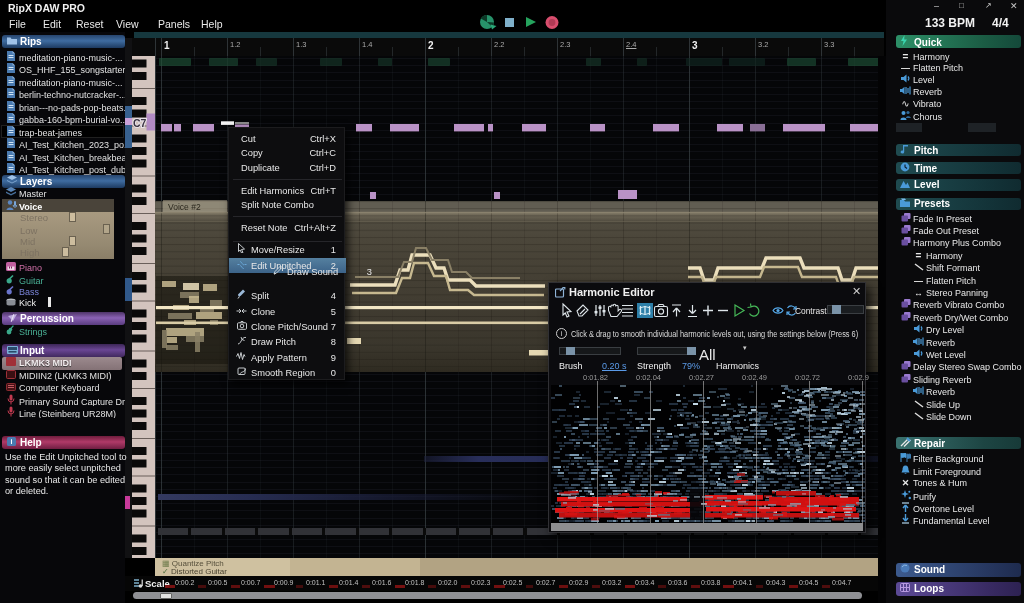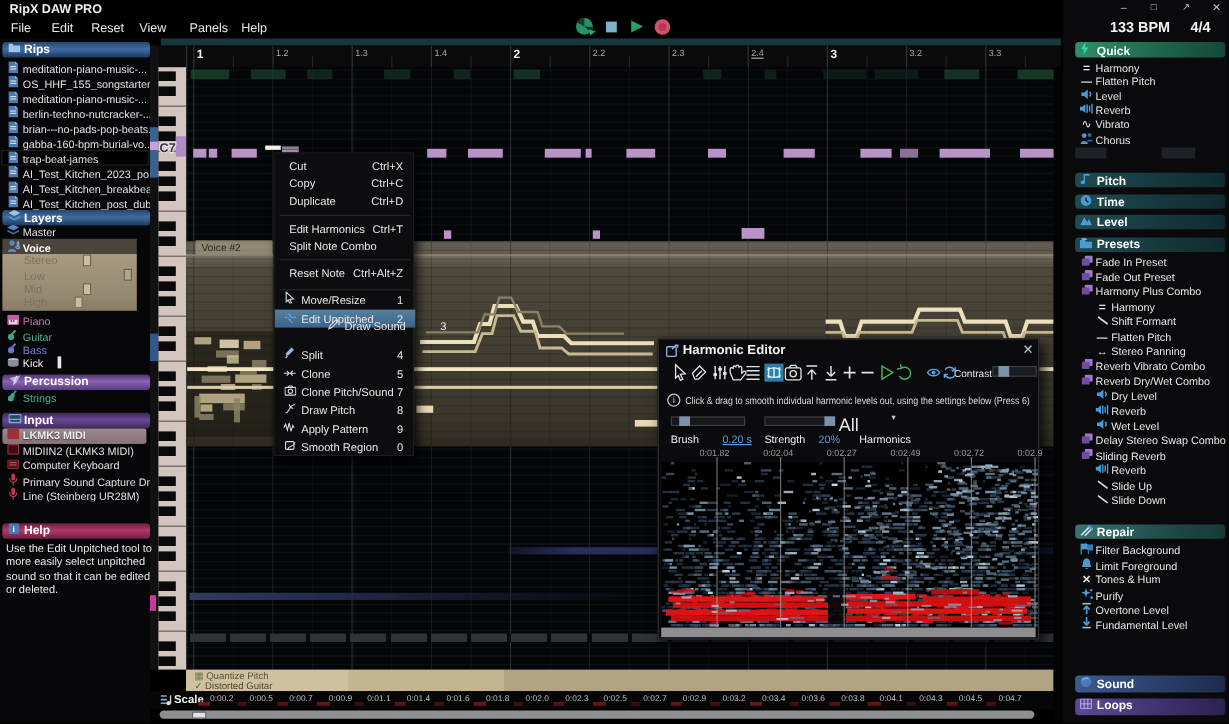--- a/index.html
+++ b/index.html
@@ -736,21 +736,21 @@
     <div class="abs" style="left:22px;top:46px;font-size:8.4px;color:#dcdcdc;white-space:nowrap;transform:scaleX(0.88);transform-origin:0 0;">Click &amp; drag to smooth individual harmonic levels out, using the settings below (Press 6)</div>
     <div class="abs" style="left:10px;top:64px;width:62px;height:8px;background:#16181a;border:1px solid #3a3e42;"></div>
     <div class="abs" style="left:17px;top:64px;width:9px;height:8px;background:#7a93a8;"></div>
     <div class="abs" style="left:88px;top:64px;width:58px;height:8px;background:#16181a;border:1px solid #3a3e42;"></div>
     <div class="abs" style="left:138px;top:64px;width:9px;height:8px;background:#7a93a8;"></div>
     <div class="abs" style="left:150px;top:63px;font-size:15px;color:#e8e8e8;">All</div>
     <div class="abs" style="left:194px;top:61px;font-size:7px;color:#cccccc;">▾</div>
     <div class="abs" style="left:10px;top:78px;font-size:9px;color:#f0f0f0;">Brush</div>
     <div class="abs" style="left:53px;top:78px;font-size:9px;color:#5a9ae8;text-decoration:underline;">0.20 s</div>
     <div class="abs" style="left:88px;top:78px;font-size:9px;color:#f0f0f0;">Strength</div>
-    <div class="abs" style="left:133px;top:78px;font-size:9px;color:#5a9ae8;">20%</div>
+    <div class="abs" style="left:133px;top:78px;font-size:9px;color:#5a9ae8;">79%</div>
     <div class="abs" style="left:167px;top:78px;font-size:9px;color:#f0f0f0;">Harmonics</div>
     <div class="abs" style="left:34px;top:90px;font-size:7.5px;color:#9a9a9a;">0:01.82</div>
     <div class="abs" style="left:48px;top:98px;width:1px;height:4px;background:#777;"></div>
     <div class="abs" style="left:87px;top:90px;font-size:7.5px;color:#9a9a9a;">0:02.04</div>
     <div class="abs" style="left:101px;top:98px;width:1px;height:4px;background:#777;"></div>
     <div class="abs" style="left:140px;top:90px;font-size:7.5px;color:#9a9a9a;">0:02.27</div>
     <div class="abs" style="left:154px;top:98px;width:1px;height:4px;background:#777;"></div>
     <div class="abs" style="left:193px;top:90px;font-size:7.5px;color:#9a9a9a;">0:02.49</div>
     <div class="abs" style="left:207px;top:98px;width:1px;height:4px;background:#777;"></div>
     <div class="abs" style="left:246px;top:90px;font-size:7.5px;color:#9a9a9a;">0:02.72</div>

